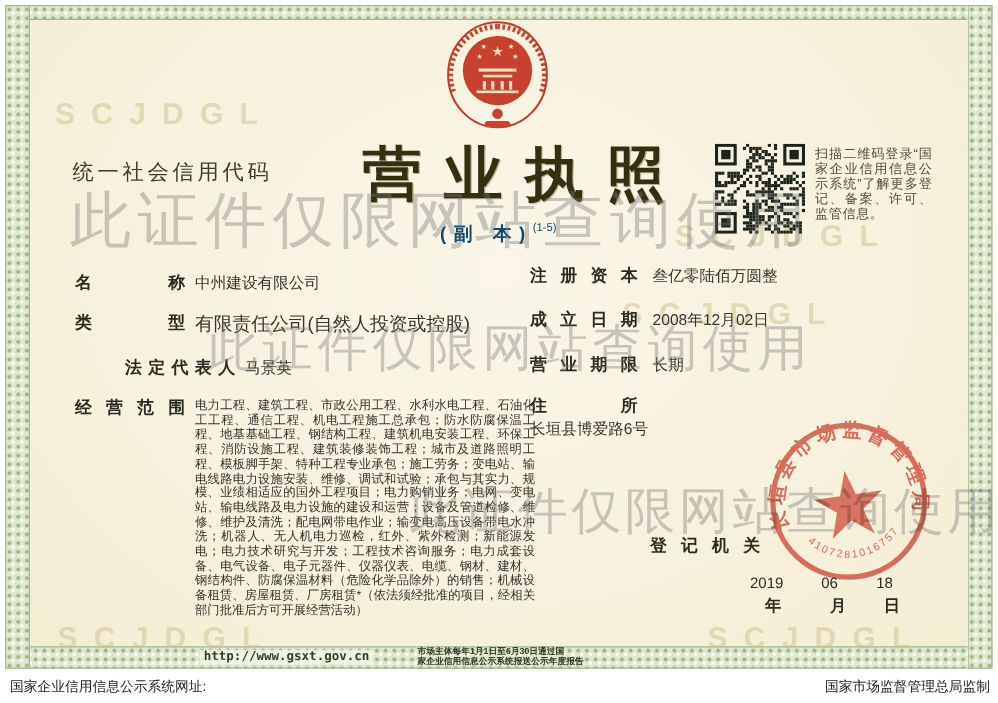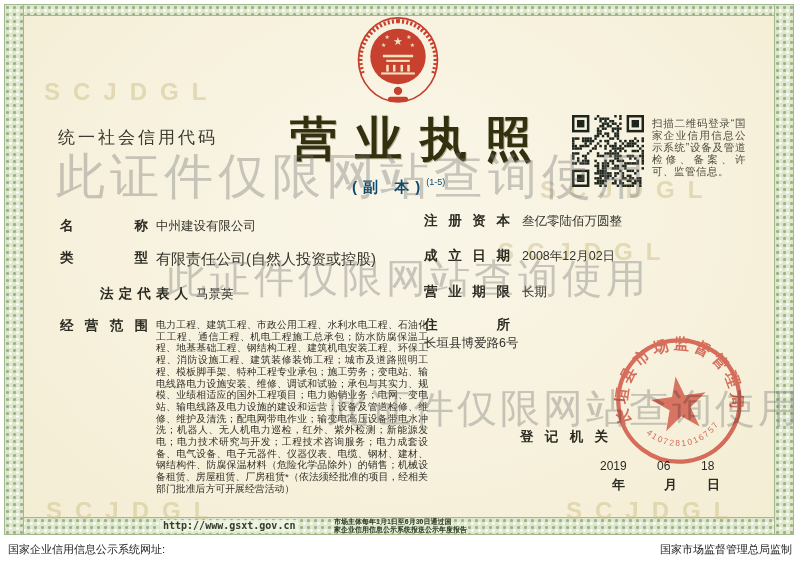--- a/index.html
+++ b/index.html
@@ -418,21 +418,21 @@
       <rect x="3" y="3" width="15" height="15" fill="#f6f1de"></rect>
       <rect x="6" y="6" width="9" height="9"></rect>
       <rect x="66" y="0" width="21" height="21"></rect>
       <rect x="69" y="3" width="15" height="15" fill="#f6f1de"></rect>
       <rect x="72" y="6" width="9" height="9"></rect>
       <rect x="0" y="66" width="21" height="21"></rect>
       <rect x="3" y="69" width="15" height="15" fill="#f6f1de"></rect>
       <rect x="6" y="72" width="9" height="9"></rect>
     </g>
   </svg>
-<div class="abs qr-caption z4">扫描二维码登录“国家企业信用信息公示系统”设备及管道检修、备案、许可、监管信息。</div>
+<div class="abs qr-caption z4">扫描二维码登录“国家企业信用信息公示系统”了解更多登记、备案、许可、监管信息。</div>
 
 <div class="row r-l0 z4">
   <div class="flabel">名称</div>
   <div class="fvalue">中州建设有限公司</div>
 </div>
 <div class="row r-l1 z4">
   <div class="flabel">类型</div>
   <div class="fvalue v-type">有限责任公司(自然人投资或控股)</div>
 </div>
 <div class="row r-l2 z4">

